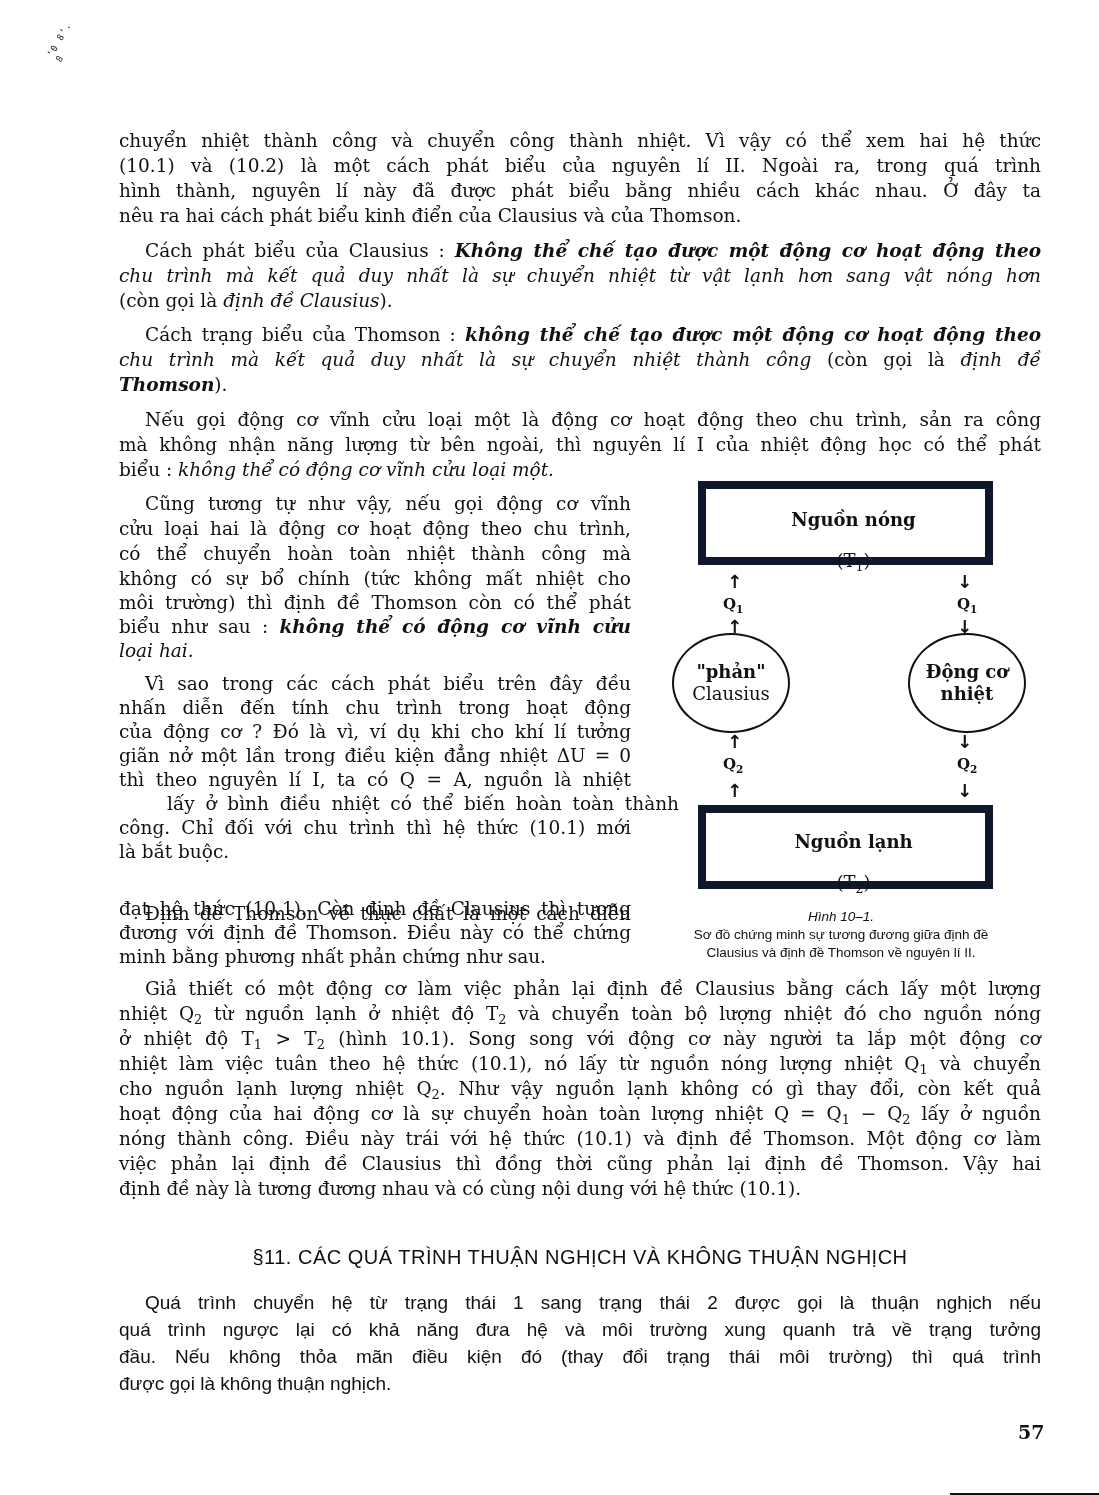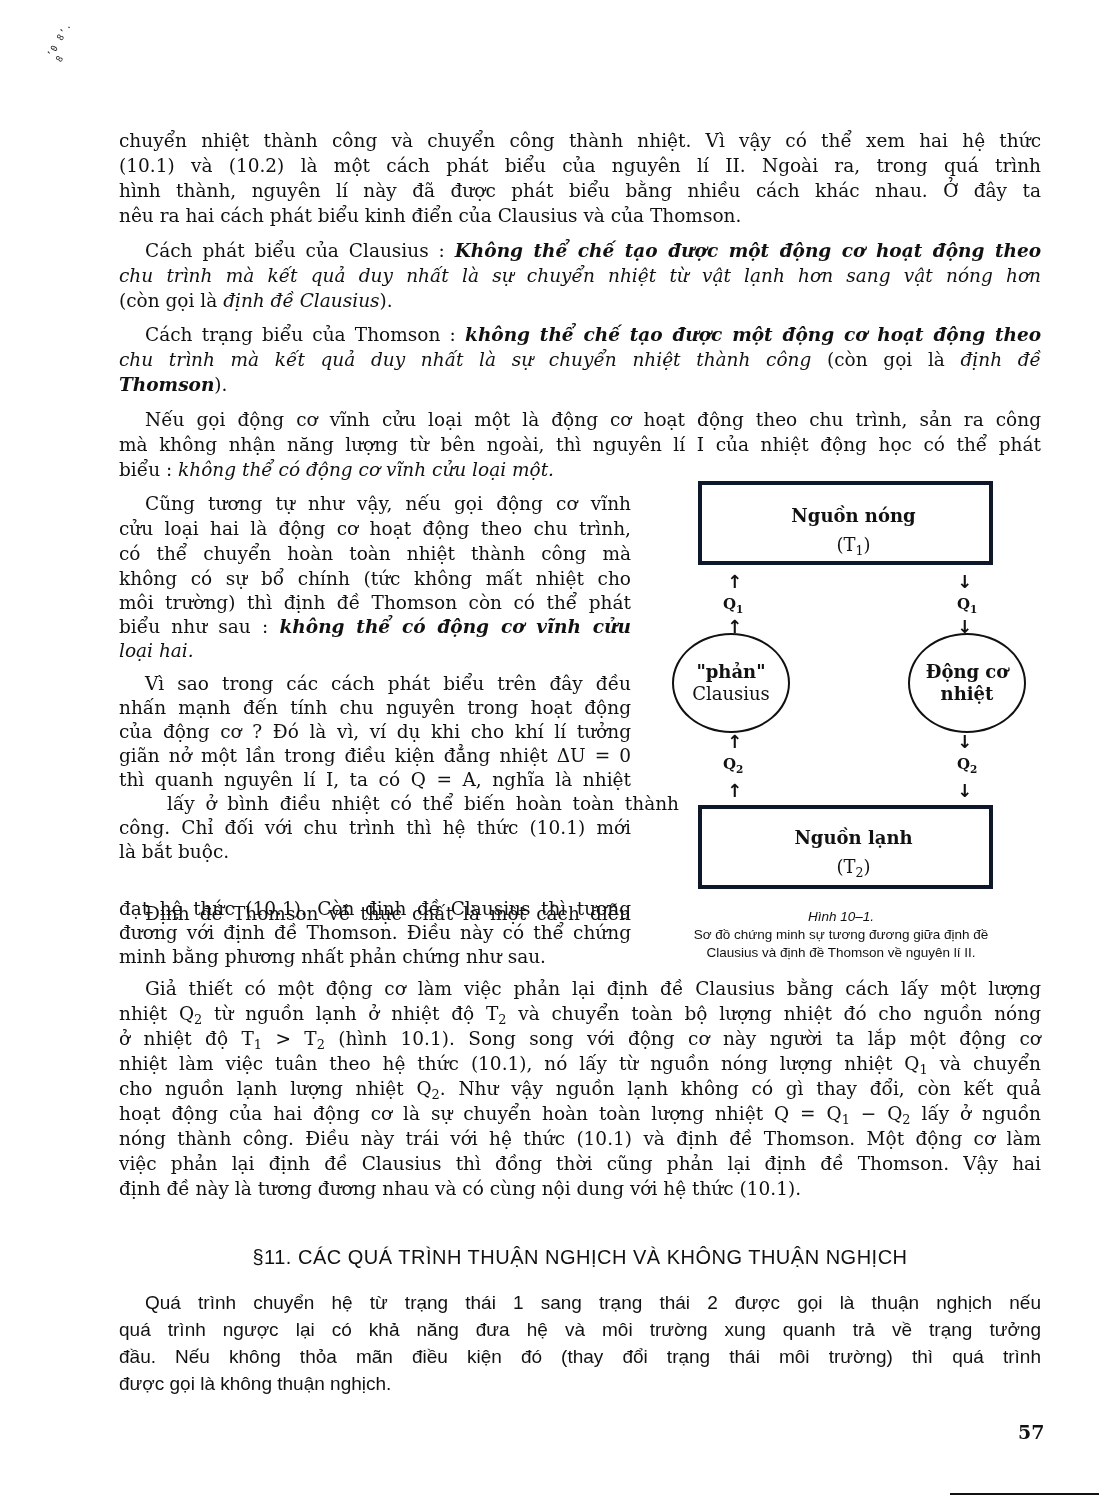--- a/index.html
+++ b/index.html
@@ -14,24 +14,24 @@
   .it { font-style:italic; }
   .b { font-weight:bold; }
   .sub { font-size:70%; vertical-align:-4px; }
   .heading { position:absolute; left:119px; width:922px; top:1246px; text-align:center; font-family:"Liberation Sans", sans-serif; font-size:20px; letter-spacing:0.5px; }
   .sans { font-family:"Liberation Sans", sans-serif; font-size:19px; }
   .pagenum { position:absolute; left:1018px; top:1421px; font-size:19px; font-weight:bold; }
   .bottom-rule { position:absolute; left:950px; top:1493px; width:149px; height:2px; background:#111; }
 
   
   .figure { position:absolute; left:660px; top:478px; width:380px; height:430px; }
-  .box { position:absolute; border:4px solid #0f172a; box-sizing:border-box; text-align:center; font-size:18px; font-weight:bold;padding-left:16px; }
+  .box { position:absolute; border:8px solid #0f172a; box-sizing:border-box; text-align:center; font-size:18px; font-weight:bold;padding-left:16px; }
   .box-hot { left:38px; top:3px; width:295px; height:84px; padding-top:20px; }
   .box-cold { left:38px; top:327px; width:295px; height:84px; padding-top:18px; }
-  .box .t { font-weight:normal; display:block; margin-top:8px; }
+  .box .t { font-weight:normal; display:block; margin-top:20px; }
   .ellipse { position:absolute; border:2px solid #111; border-radius:50%; box-sizing:border-box; text-align:center; font-size:18px; line-height:22px; }
   .ell-left { left:12px; top:155px; width:118px; height:100px; padding-top:26px; }
   .ell-right { left:248px; top:155px; width:118px; height:100px; padding-top:26px; font-weight:bold; }
   .ell-left .w1 { font-weight:bold; }
   .q { position:absolute; font-size:15px; font-weight:bold; }
   .arrow { position:absolute; font-size:18px; line-height:18px; font-family:"DejaVu Sans", sans-serif; font-weight:bold; }
   .caption { position:absolute; left:636px; top:908px; width:410px; text-align:center; font-family:"Liberation Sans", sans-serif; font-size:13.5px; line-height:18px; }
   .caption .title { font-style:italic; display:block; }
 </style>
 </head>
@@ -60,24 +60,24 @@
 
   <div class="line narrow indent" style="top:491px;">Cũng tương tự như vậy, nếu gọi động cơ vĩnh</div>
   <div class="line narrow" style="top:541px;">có thể chuyển hoàn toàn nhiệt thành công mà</div>
   <div class="line narrow" style="top:516px;">cửu loại hai là động cơ hoạt động theo chu trình,</div>
   <div class="line narrow" style="top:566px;">không có sự bổ chính (tức không mất nhiệt cho</div>
   <div class="line narrow" style="top:590px;">môi trường) thì định đề Thomson còn có thể phát</div>
   <div class="line narrow" style="top:614px;"><span>biểu như sau : </span><span class="it b">không thể có động cơ vĩnh cửu</span></div>
   <div class="line narrow last it" style="top:638px;">loại hai.</div>
 
   <div class="line narrow indent" style="top:671px;">Vì sao trong các cách phát biểu trên đây đều</div>
-  <div class="line narrow" style="top:695px;">nhấn mạnh đến tính chu nguyên trong hoạt động</div>
+  <div class="line narrow" style="top:695px;">nhấn diễn đến tính chu trình trong hoạt động</div>
   <div class="line narrow" style="top:719px;">của động cơ ? Đó là vì, ví dụ khi cho khí lí tưởng</div>
   <div class="line narrow" style="top:743px;">giãn nở một lần trong điều kiện đẳng nhiệt ΔU = 0</div>
-  <div class="line narrow" style="top:767px;">thì quanh nguyên lí I, ta có Q = A, nghĩa là nhiệt</div>
+  <div class="line narrow" style="top:767px;">thì theo nguyên lí I, ta có Q = A, nguồn là nhiệt</div>
   <div class="line narrow" style="top:791px;margin-left:48px;">lấy ở bình điều nhiệt có thể biến hoàn toàn thành</div>
   <div class="line narrow" style="top:815px;">công. Chỉ đối với chu trình thì hệ thức (10.1) mới</div>
   <div class="line narrow last" style="top:839px;">là bắt buộc.</div>
 
   <div class="line narrow indent" style="top:872px;margin-top:29px;">Định đề Thomson về thực chất là một cách diễn</div>
   <div class="line narrow" style="top:896px;">đạt hệ thức (10.1). Còn định đề Clausius thì tương</div>
   <div class="line narrow" style="top:920px;">đương với định đề Thomson. Điều này có thể chứng</div>
   <div class="line narrow last" style="top:944px;">minh bằng phương nhất phản chứng như sau.</div>
 
   <div class="figure">

